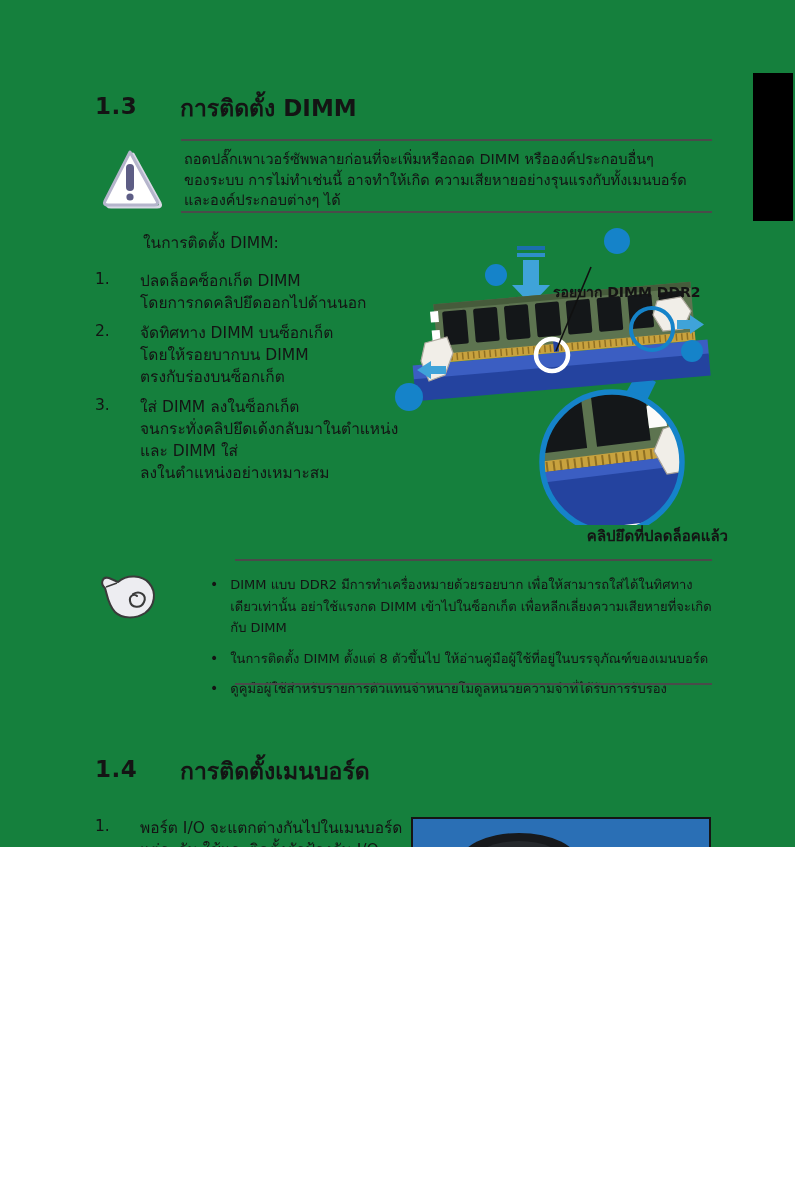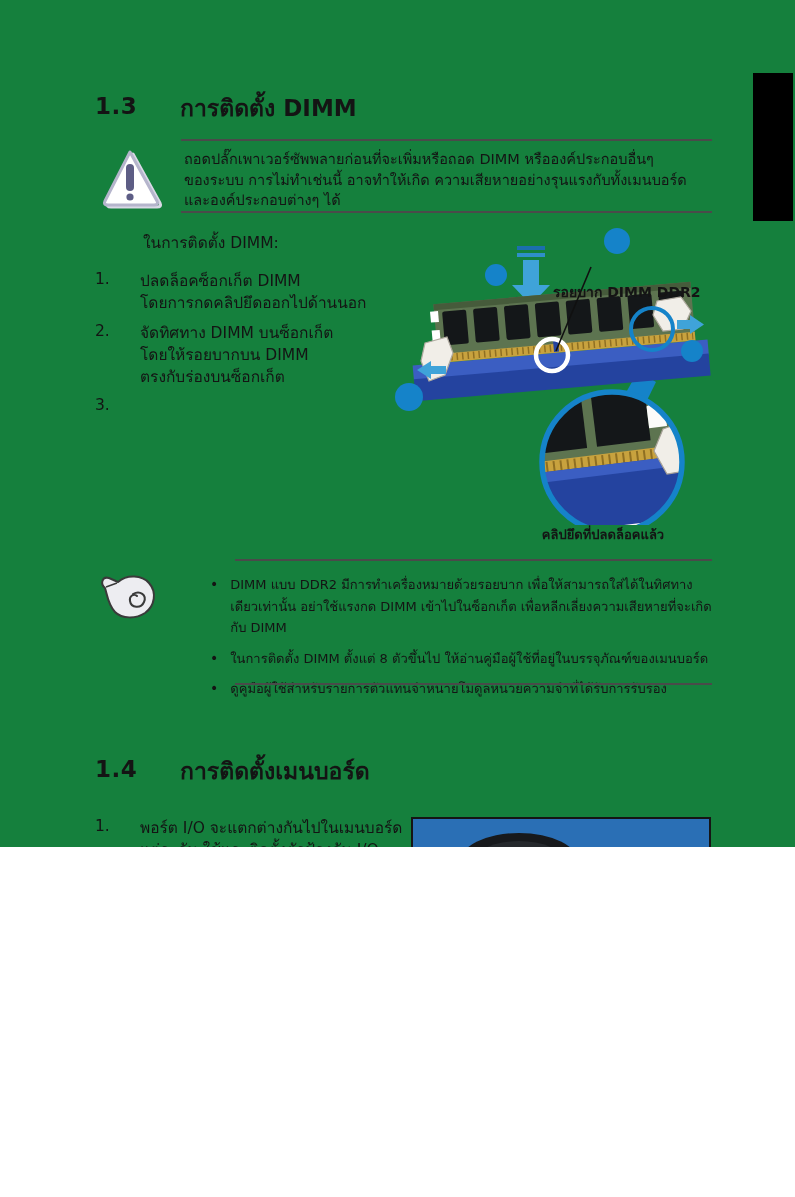--- a/index.html
+++ b/index.html
@@ -10,21 +10,21 @@
   .rule-light{position:absolute;height:2px;background:#b9b9b9;}
   .sec-num{position:absolute;font-size:23px;font-weight:bold;letter-spacing:0.5px;}
   .sec-title{position:absolute;font-size:23px;font-weight:bold;}
   .bodytext{position:absolute;font-size:15.5px;line-height:22px;white-space:pre-line;}
   .stepnum{position:absolute;font-size:15.5px;}
   .warntext{position:absolute;font-size:14.5px;line-height:20.5px;white-space:pre-line;}
   .notes{position:absolute;left:210px;top:574px;width:508px;}
   .note-item{display:flex;gap:12px;margin-bottom:9px;font-size:13px;line-height:21.5px;}
   .note-bullet{flex:0 0 auto;font-size:14px;line-height:21.5px;}
   .fig-label{position:absolute;font-size:14px;font-weight:bold;white-space:nowrap;}
-  .fig-caption{position:absolute;font-size:13px;font-weight:bold;text-align:center;}
+  .fig-caption{position:absolute;font-size:15px;font-weight:bold;text-align:right;}
   .footer-text{position:absolute;font-size:15px;text-align:right;}
   .lang-tab{position:absolute;left:753px;top:73px;width:40px;height:148px;background:#000;}
   .photo-frame{position:absolute;left:411px;top:817px;width:296px;height:192px;border:2px solid #151515;}
   .scan-edge{position:absolute;left:0;top:1186px;width:795px;height:4px;
      background:repeating-linear-gradient(90deg,#121212 0 34px,#1c2a1c 34px 46px,#241624 46px 60px,#101a22 60px 86px);}
 </style>
 </head>
 <body>
 
 <div class="page">
@@ -53,20 +53,24 @@
   <div class="stepnum" style="left:95px;top:270px;">1.</div>
   <div class="bodytext" style="left:140px;top:270px;">ปลดล็อคซ็อกเก็ต DIMM
 โดยการกดคลิปยึดออกไปด้านนอก</div>
 
   <div class="stepnum" style="left:95px;top:322px;">2.</div>
   <div class="bodytext" style="left:140px;top:322px;">จัดทิศทาง DIMM บนซ็อกเก็ต
 โดยให้รอยบากบน DIMM
 ตรงกับร่องบนซ็อกเก็ต</div>
 
   <div class="stepnum" style="left:95px;top:396px;">3.</div>
+  <div class="bodytext" style="left:140px;top:396px;">ใส่ DIMM ลงในซ็อกเก็ต
+จนกระทั่งคลิปยึดเด้งกลับมาในตำแหน่ง
+และ DIMM ใส่
+ลงในตำแหน่งอย่างเหมาะสม</div>
 
   <div class="abs" style="left:395px;top:225px;width:340px;height:300px;">
     <svg width="340" height="300" viewBox="0 0 340 300">
       <defs>
         <clipPath id="insetClip">
             <circle cx="217" cy="237" r="70"></circle>
           </clipPath>
       </defs>
 
       <g fill="#1583c9">

